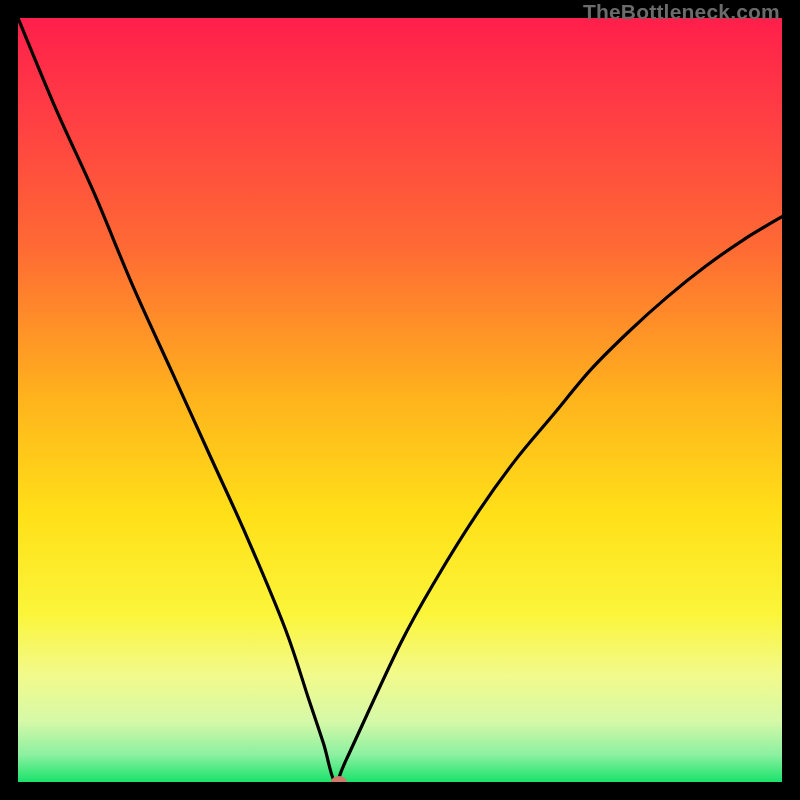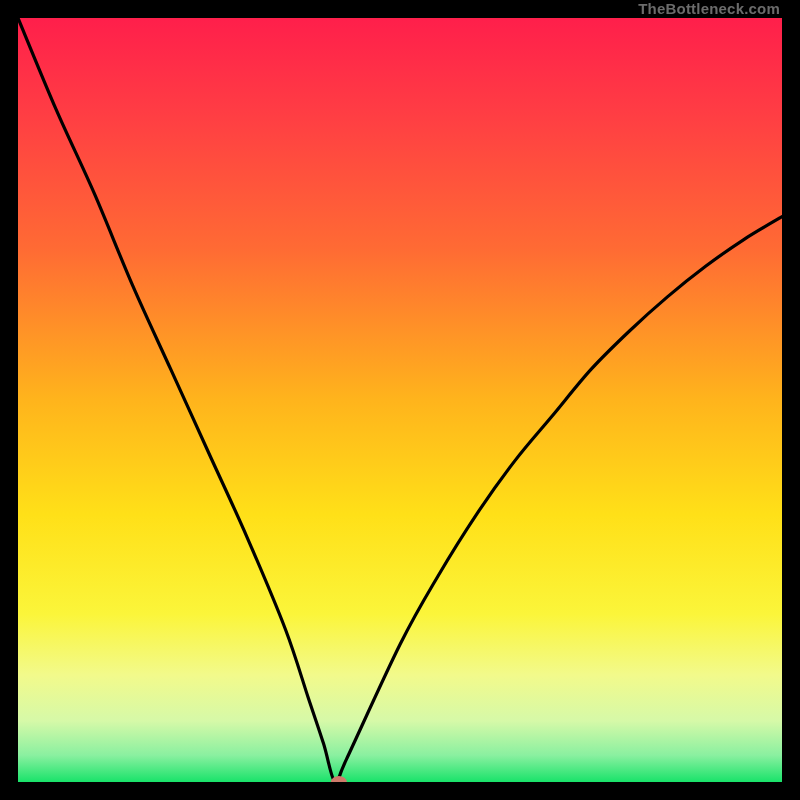--- a/index.html
+++ b/index.html
@@ -16,21 +16,21 @@
     top: 18px;
     width: 764px;
     height: 764px;
     background: #000;
   }
   .watermark {
     position: absolute;
     top: 0px;
     right: 20px;
     font-family: Arial, Helvetica, sans-serif;
-    font-size: 15px;
+    font-size: 21px;
     font-weight: 600;
     color: #6b6b6b;
     letter-spacing: 0.2px;
     z-index: 20;
     user-select: none;
   }
   svg {
     position: absolute;
     left: 0;
     top: 0;

